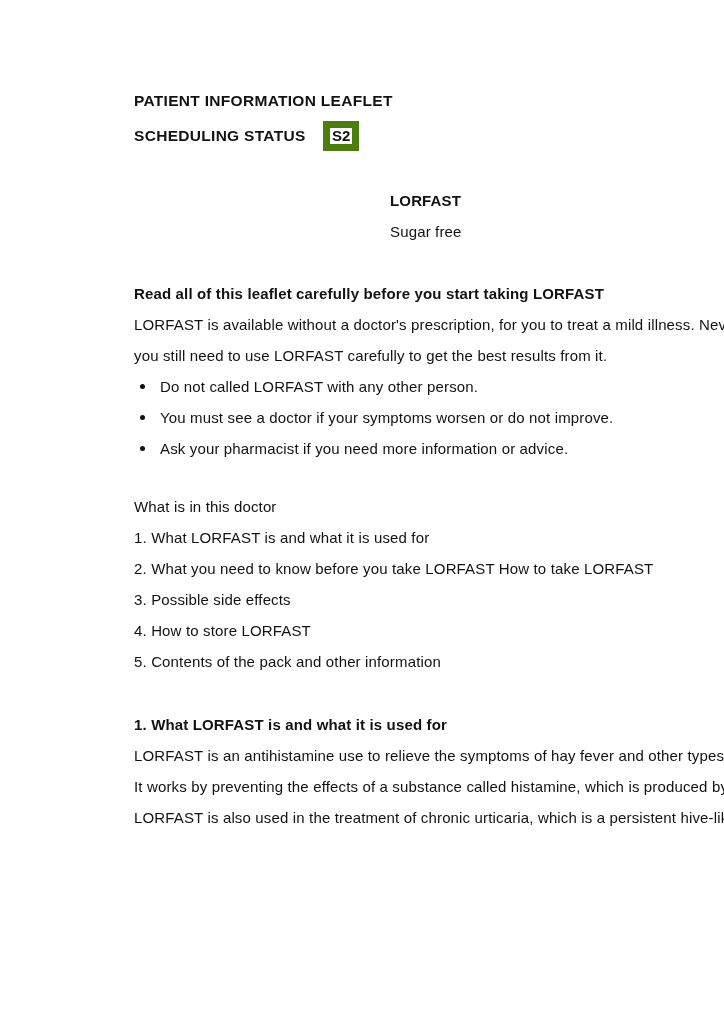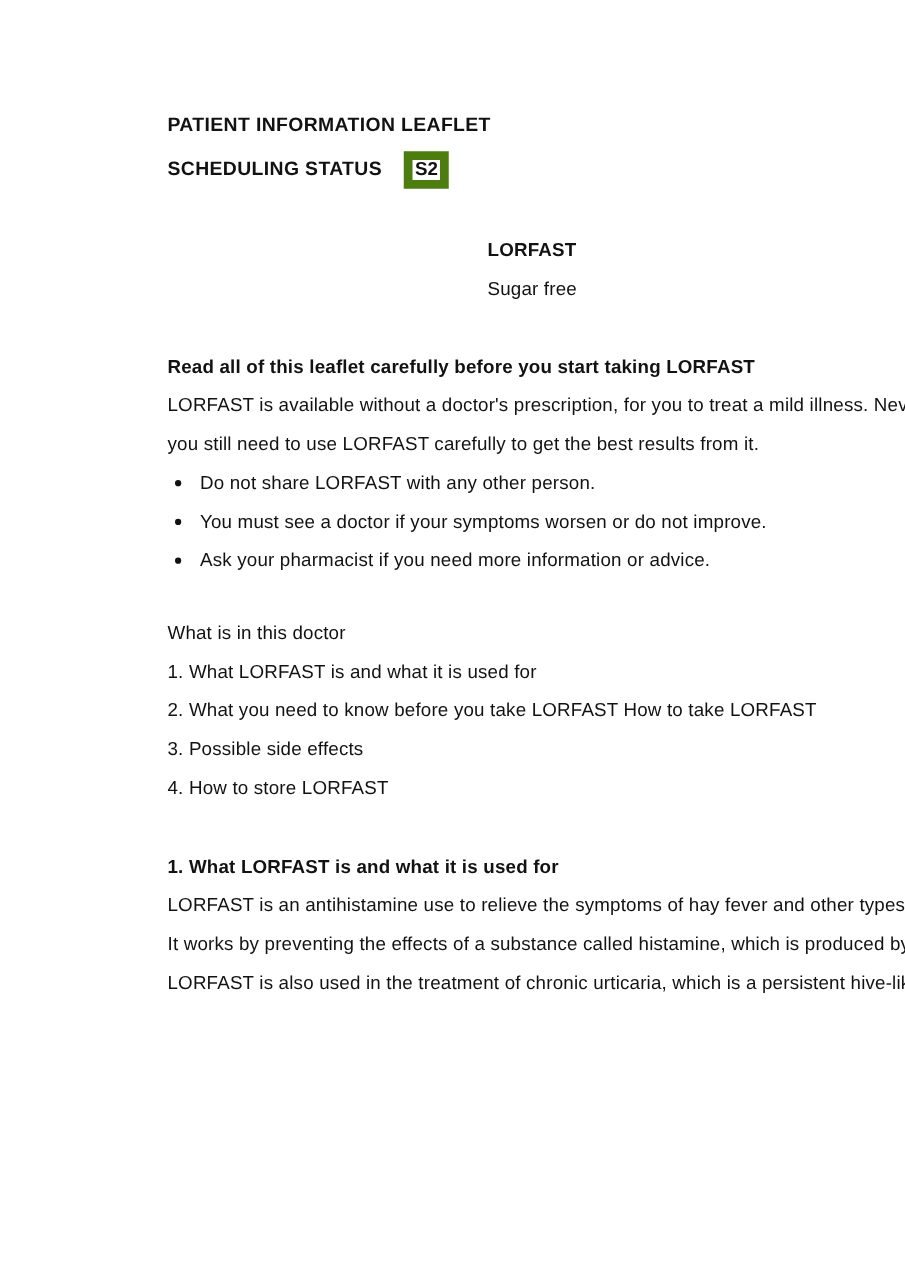--- a/index.html
+++ b/index.html
@@ -104,38 +104,39 @@
     <div class="tline bold intro-heading">Read all of this leaflet carefully before you start taking LORFAST</div>
 
     <div>
       <div class="tline">LORFAST is available without a doctor's prescription, for you to treat a mild illness. Nevertheless</div>
       <div class="tline">you still need to use LORFAST carefully to get the best results from it.</div>
     </div>
 
     <ul class="bullet-list">
       <li class="bullet-item">
         <span class="dot"></span>
-        <span>Do not share LORFAST with any other person.</span>
+        <span>Do not called LORFAST with any other person.</span>
       </li>
       <li class="bullet-item">
         <span class="dot"></span>
         <span>You must see a doctor if your symptoms worsen or do not improve.</span>
       </li>
       <li class="bullet-item">
         <span class="dot"></span>
         <span>Ask your pharmacist if you need more information or advice.</span>
       </li>
     </ul>
 
     <div class="toc-block">
       <div class="tline">What is in this doctor</div>
       <div class="tline">1. What LORFAST is and what it is used for</div>
       <div class="tline">2. What you need to know before you take LORFAST How to take LORFAST</div>
       <div class="tline">3. Possible side effects</div>
       <div class="tline">4. How to store LORFAST</div>
+      <div class="tline">5. Contents of the pack and other information</div>
     </div>
 
     <div>
       <div class="tline bold section1-heading">1. What LORFAST is and what it is used for</div>
       <div class="tline">LORFAST is an antihistamine use to relieve the symptoms of hay fever and other types of allergy.</div>
       <div class="tline">It works by preventing the effects of a substance called histamine, which is produced by the body.</div>
       <div class="tline">LORFAST is also used in the treatment of chronic urticaria, which is a persistent hive-like rash.</div>
     </div>
 
   </div>

